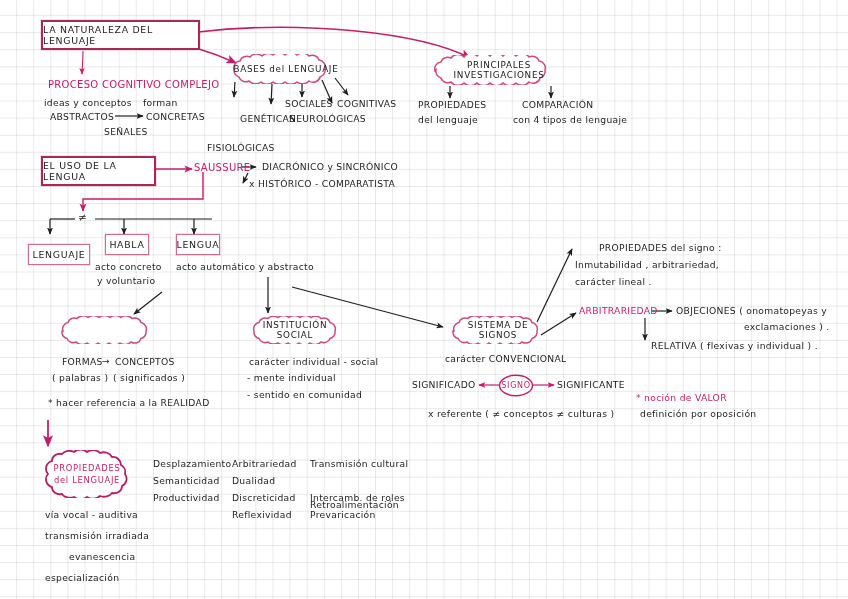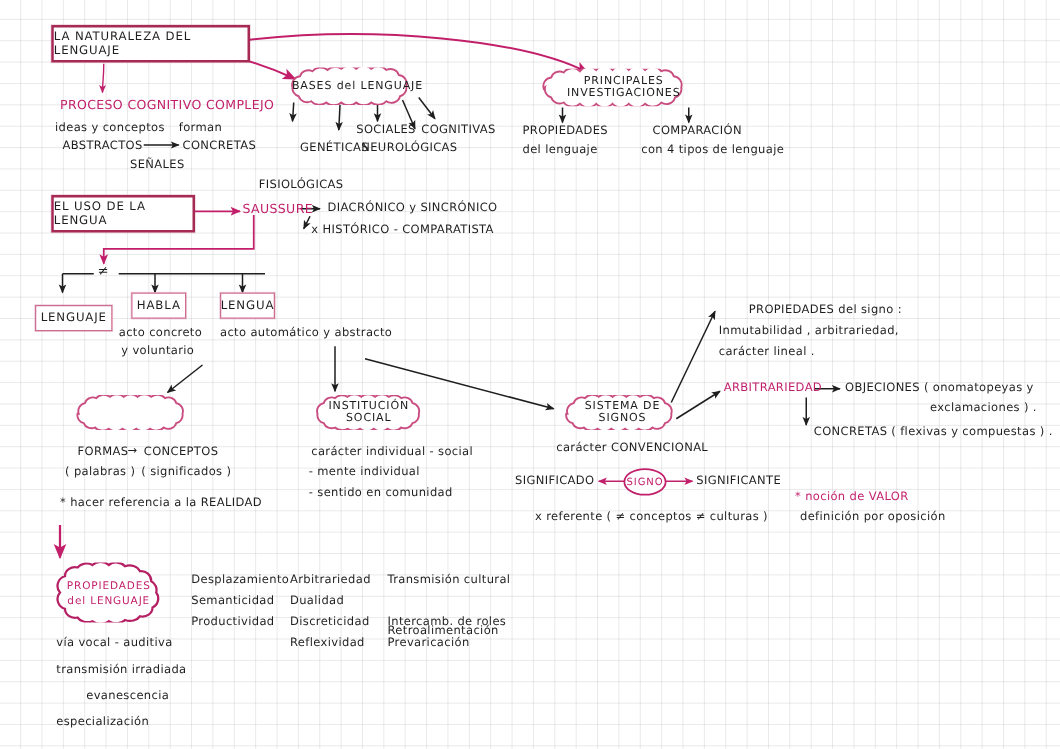--- a/index.html
+++ b/index.html
@@ -214,21 +214,21 @@
     <span class="lbl hand pink" style="font-size:8px;">SIGNO</span>
   </div>
 
   <div class="t hand ink sm" style="left:575px;top:243px;padding-left:24px;">PROPIEDADES del signo :</div>
   <div class="t hand ink sm" style="left:575px;top:260px;">Inmutabilidad , arbitrariedad,</div>
   <div class="t hand ink sm" style="left:575px;top:277px;">carácter lineal .</div>
 
   <div class="t hand pink sm" style="left:579px;top:306px;">ARBITRARIEDAD</div>
   <div class="t hand ink sm" style="left:676px;top:306px;">OBJECIONES ( onomatopeyas y</div>
   <div class="t hand ink sm" style="left:744px;top:322px;">exclamaciones ) .</div>
-  <div class="t hand ink sm" style="left:651px;top:341px;">CONCRETAS ( flexivas y compuestas ) .</div>
+  <div class="t hand ink sm" style="left:651px;top:341px;">RELATIVA ( flexivas y individual ) .</div>
 
   <div class="t hand pink sm" style="left:636px;top:393px;">* noción de VALOR</div>
   <div class="t hand ink sm" style="left:640px;top:409px;">definición por oposición</div>
 
   <div class="cloud multi" style="left:38px;top:450px;width:98px;height:48px;flex-direction:column;">
     <svg viewBox="0 0 98 48" preserveAspectRatio="none">
       <path d="M10,24 a8,8 0 0 1 4,-13 a8,7 0 0 1 10,-7 a9,8 0 0 1 12,-2 a9,8 0 0 1 13,0 a9,8 0 0 1 13,1 a9,8 0 0 1 12,4 a8,8 0 0 1 9,8 a8,8 0 0 1 4,9 a8,8 0 0 1 -3,12 a8,7 0 0 1 -10,7 a9,7 0 0 1 -12,3 a9,7 0 0 1 -13,1 a9,7 0 0 1 -13,0 a9,7 0 0 1 -12,-3 a8,7 0 0 1 -10,-7 a8,8 0 0 1 -4,-13 Z" fill="#fff" stroke="#b51f63" stroke-width="1.8"></path>
     </svg>
     <span class="lbl hand pink" style="font-size:8.4px;">PROPIEDADES</span>
     <span class="lbl hand pink" style="font-size:8.4px;">del LENGUAJE</span>

